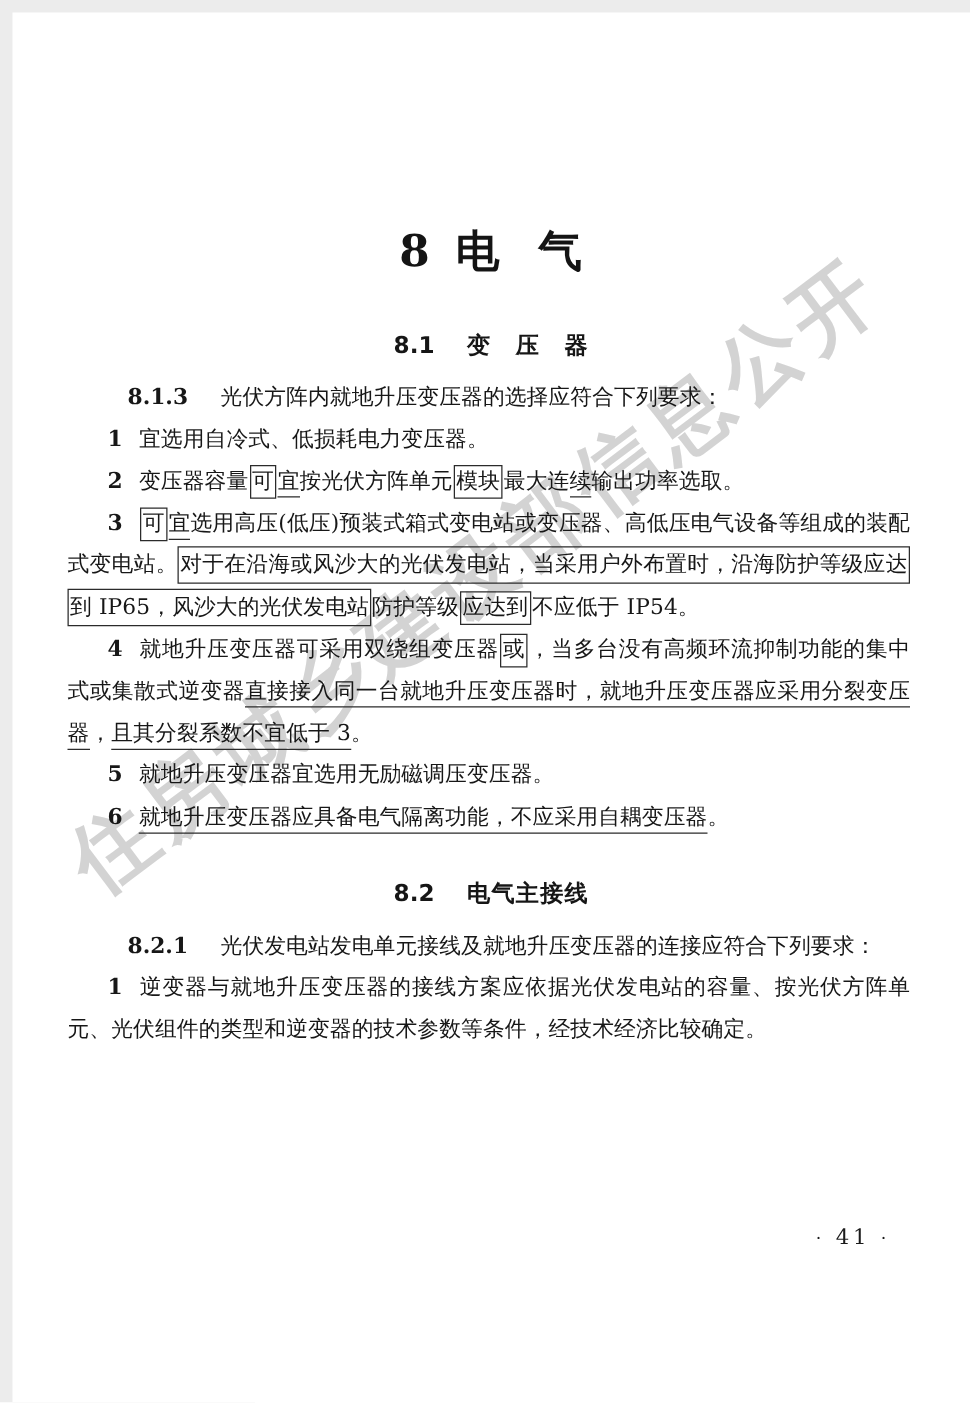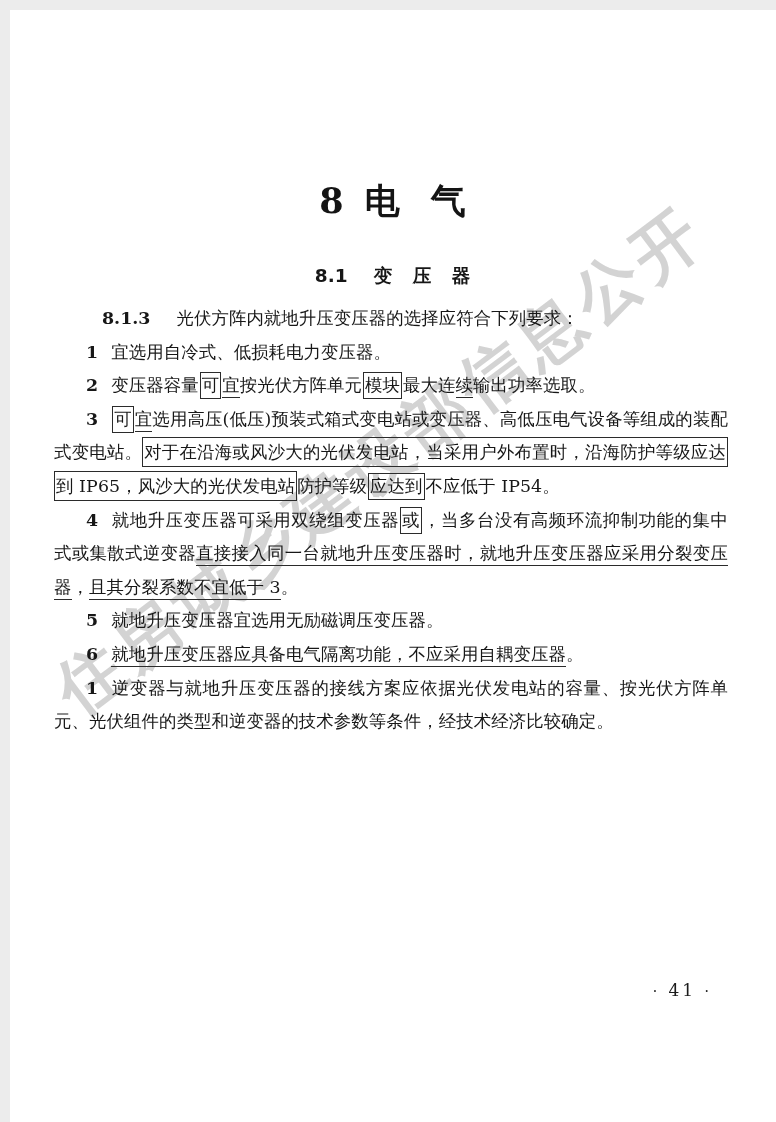--- a/index.html
+++ b/index.html
@@ -189,21 +189,27 @@
         </p>
 
         <p class="para item">
           <span class="inum">5</span><span>就地升压变压器宜选用无励磁调压变压器。</span>
         </p>
 
         <p class="para item">
           <span class="inum">6</span><span class="uline">就地升压变压器应具备电气隔离功能，不应采用自耦变压器</span><span>。</span>
         </p>
 
-
+        <div class="section-title" style="margin-top:30px">
+          <span class="sec-num">8.2</span><span>电气主接线</span>
+        </div>
+
+        <p class="para clause">
+          <span class="cnum">8.2.1</span><span class="gap"></span><span class="gap"></span><span>光伏发电站发电单元接线及就地升压变压器的连接应符合下列要求：</span>
+        </p>
 
         <p class="para item">
           <span class="inum">1</span><span>逆变器与就地升压变压器的接线方案应依据光伏发电站的容量、按光伏方阵单元、光伏组件的类型和逆变器的技术参数等条件，经技术经济比较确定。</span>
         </p>
 
       </div>
 
       <div class="page-number">
         <span class="dot">·</span>
         <span>41</span>

